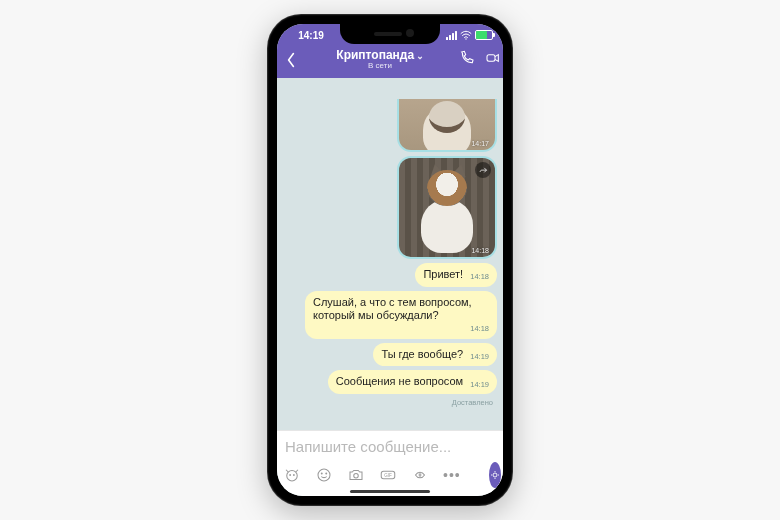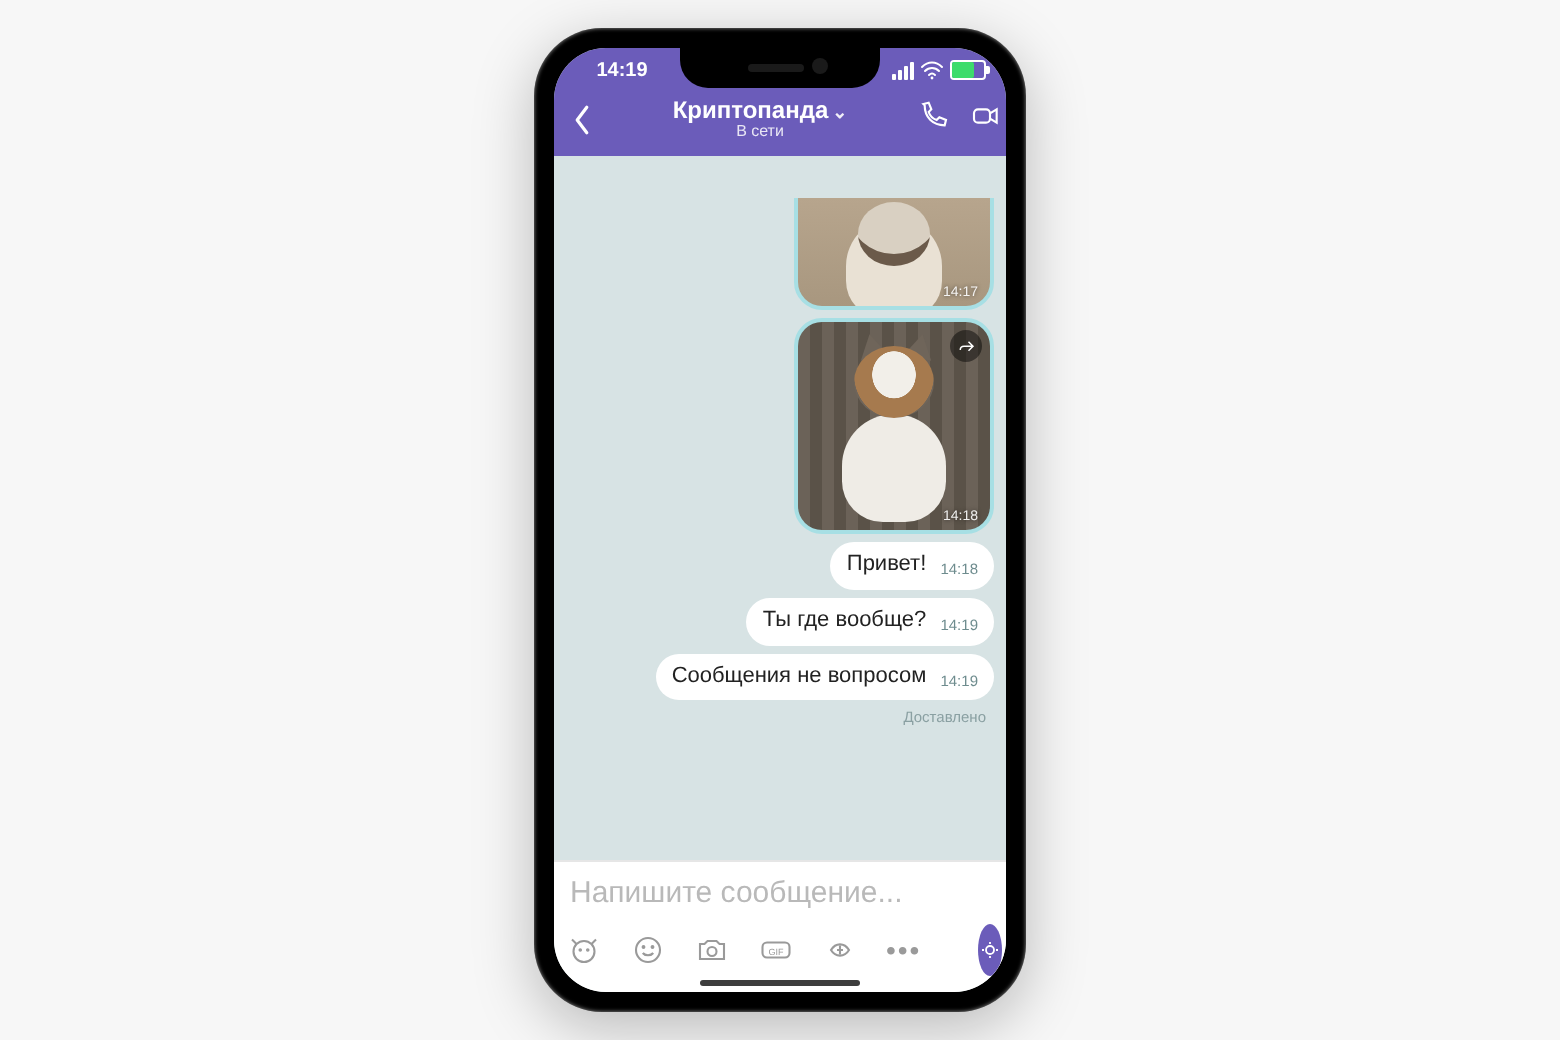--- a/index.html
+++ b/index.html
@@ -193,21 +193,21 @@
     content:"";position:absolute;left:28px;top:12px;
     width:40px;height:36px;border-radius:50%;
     background: radial-gradient(ellipse at 50% 40%, #f2efe9 38%, #a67a4e 39% 70%, #6f655a 71%);
   }
   .ear{position:absolute;width:0;height:0;border-left:7px solid transparent;border-right:7px solid transparent;border-bottom:12px solid #6f655a;}
   .cat2 .ear.l{left:30px;top:6px;transform:rotate(-12deg);}
   .cat2 .ear.r{left:54px;top:6px;transform:rotate(12deg);}
 
   .bubble {
     align-self: flex-end;
-    background: #ffffff;
+    background: #fef9c3;
     border-radius: 12px;
     padding: 5px 8px;
     max-width: 176px;
     position: relative;
     font-size: 11px;
     color: #222;
     line-height: 1.25;
   }
   .bubble .txt { display:inline; }
   .bubble .ts {
@@ -339,20 +339,24 @@
             </svg>
         </div>
         <span class="ts">14:18</span>
       </div>
 
       <div class="bubble">
         <span class="txt">Привет!</span>
         <span class="ts">14:18</span>
       </div>
 
+      <div class="bubble long">
+        <span class="txt">Слушай, а что с тем вопросом, который мы обсуждали?</span>
+        <span class="ts">14:18</span>
+      </div>
 
 
       <div class="bubble">
         <span class="txt">Ты где вообще?</span>
         <span class="ts">14:19</span>
       </div>
 
       <div class="bubble">
         <span class="txt">Сообщения не вопросом</span>
         <span class="ts">14:19</span>

